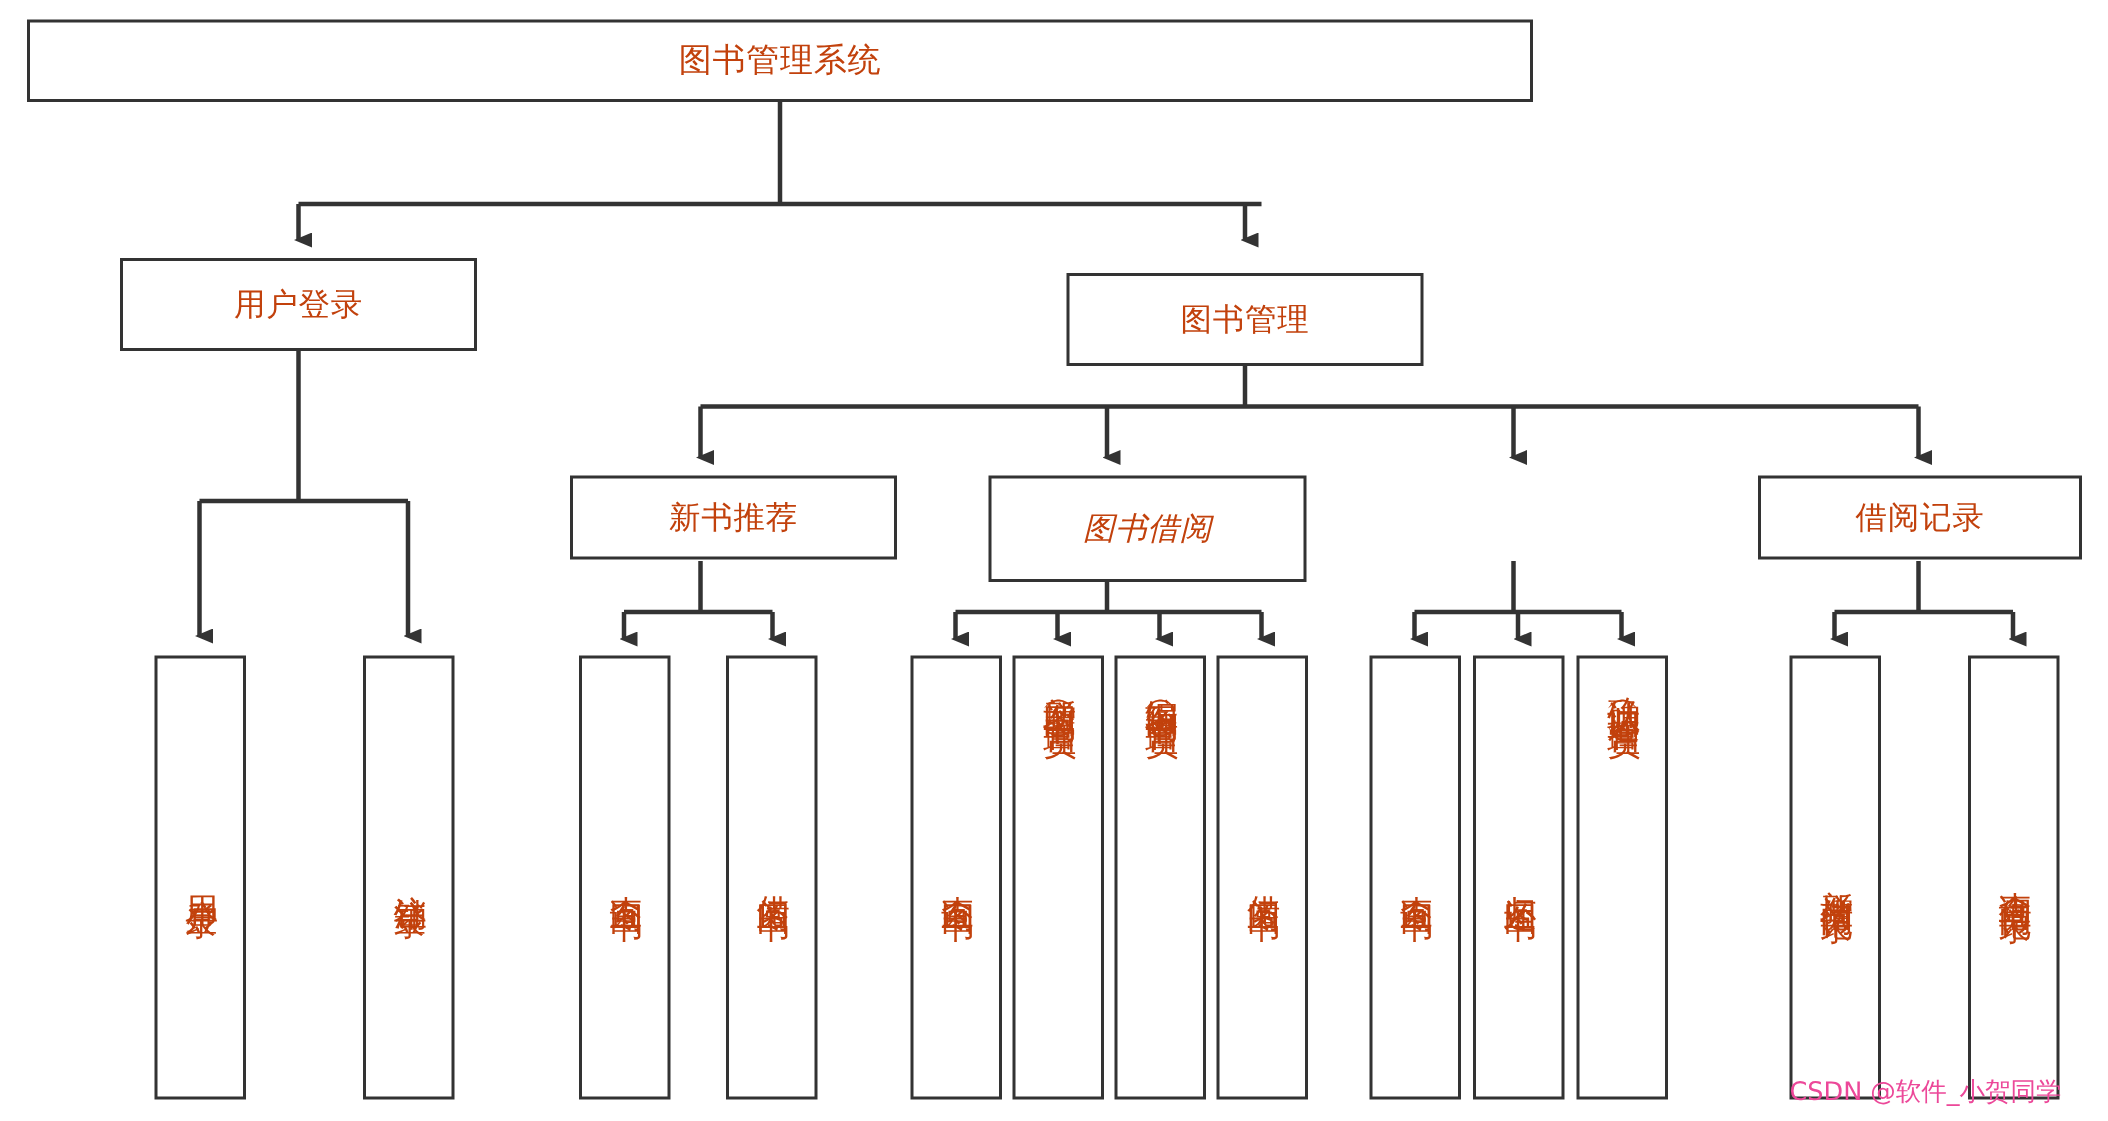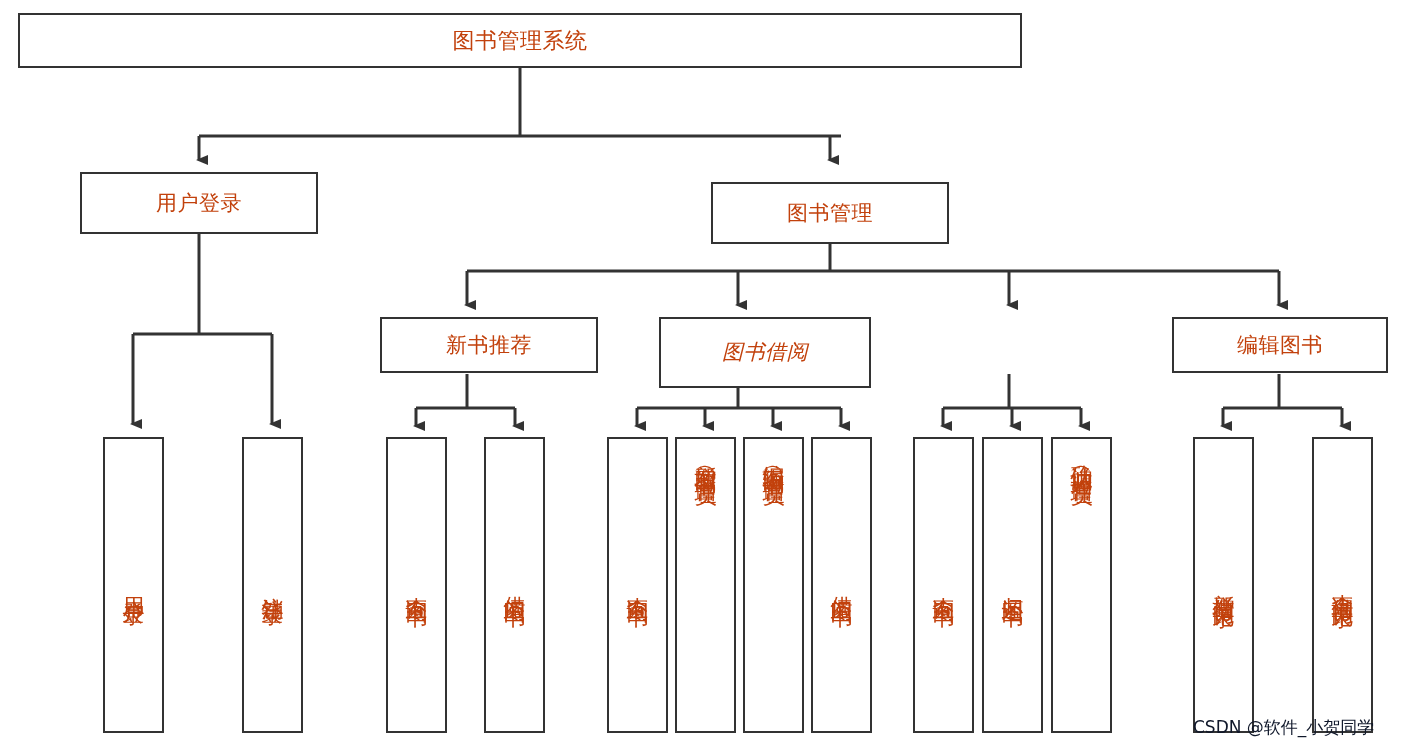--- a/index.html
+++ b/index.html
@@ -64,21 +64,21 @@
     font-size: 22px;
     letter-spacing: 3px;
     line-height: 1;
   }
   .node.leaf.centered {
     align-items: center;
     padding-top: 0;
   }
   .watermark {
     position: absolute;
-    color: #0f172a;
+    color: #ec4899;
     font-size: 17px;
     font-family: "DejaVu Sans", "Liberation Sans", sans-serif;
     white-space: nowrap;
     z-index: 3;
     pointer-events: none;
   }
 </style>
 </head>
 <body>
 
@@ -145,21 +145,21 @@
     <span class="label">图书管理</span>
   </div>
 
   <div class="node horiz" style="left:360px; top:317px; width:218px; height:56px;margin-left:20px;">
     <span class="label">新书推荐</span>
   </div>
   <div class="node horiz" style="left:659px; top:317px; width:212px; height:71px;font-style:italic;">
     <span class="label">图书借阅</span>
   </div>
   <div class="node horiz" style="left:1172px; top:317px; width:216px; height:56px;">
-    <span class="label">编辑图书</span>
+    <span class="label">借阅记录</span>
   </div>
 
   <div class="node leaf centered" style="left:103px; top:437px; width:61px; height:296px;">
     <span class="label">用户登录</span>
   </div>
   <div class="node leaf centered" style="left:242px; top:437px; width:61px; height:296px;">
     <span class="label">注销登录</span>
   </div>
 
   <div class="node leaf centered" style="left:386px; top:437px; width:61px; height:296px;">

